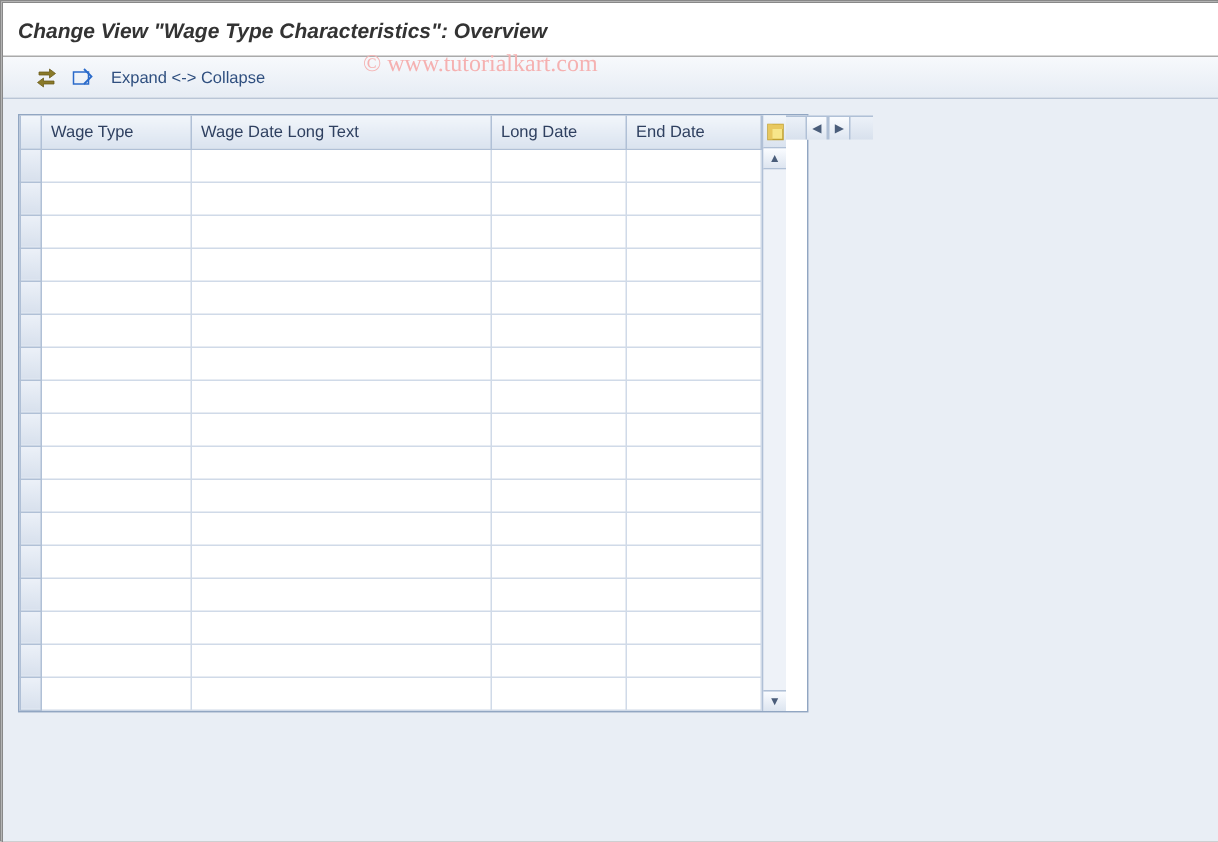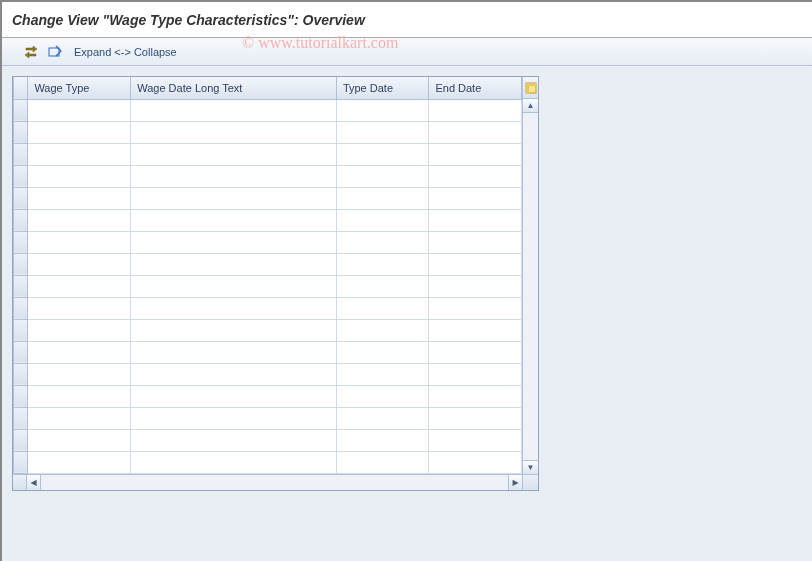--- a/index.html
+++ b/index.html
@@ -54,21 +54,20 @@
       top: 64px; left: 0; right: 0; bottom: 0;
       background: #e9eef5;
       padding: 10px;
     }
     
     .table-container {
       width: 527px;
       border: 1px solid #91a6c2;
       background: #fff;
       display: flex;
-      flex-direction: column;
     }
     .table-wrap { display: flex; }
     .table-main { flex: 1; }
     table { border-collapse: collapse; width: 100%; table-layout: fixed; }
     th {
       background: linear-gradient(#f2f6fb, #dae3ef);
       border: 1px solid #b0c0d6;
       border-top: none;
       height: 22px;
       font-weight: normal;
@@ -190,21 +189,21 @@
               <col class="c-wt">
               <col class="c-txt">
               <col class="c-sd">
               <col class="c-ed">
           </colgroup>
           <thead>
             <tr>
               <th class="col-sel"></th>
               <th>Wage Type</th>
               <th>Wage Date Long Text</th>
-              <th>Type Date</th>
+              <th>Long Date</th>
               <th>End Date</th>
             </tr>
           </thead>
           <tbody id="table-body">
               <tr>
                 <td class="row-sel"></td>
                 <td></td>
                 <td></td>
                 <td></td>
                 <td></td>

